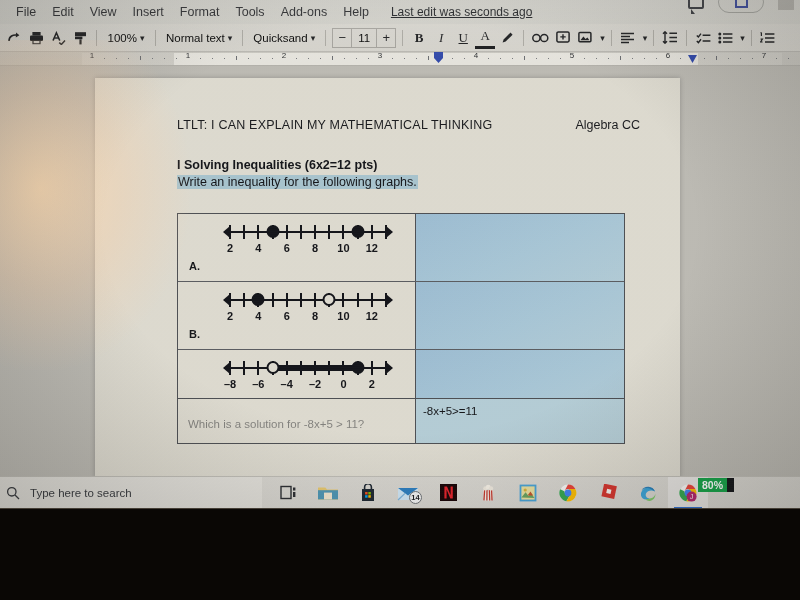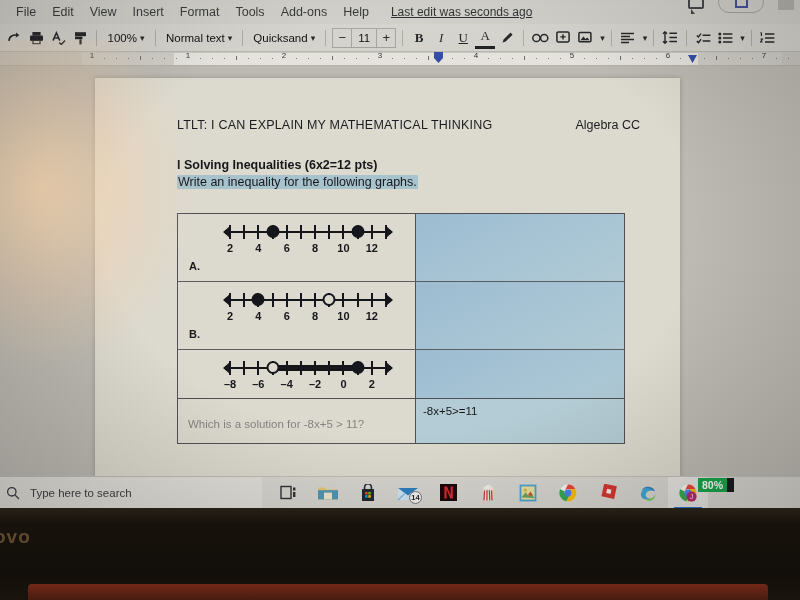--- a/index.html
+++ b/index.html
@@ -777,18 +777,14 @@
       <div class="battery-cap"></div>
     </div>
 
     <div class="noise"></div>
     <div class="glare-left"></div>
     <div class="glare-top"></div>
     <div class="vignette"></div>
   </div>
 
   <div class="bezel-top-edge"></div>
-  <div class="bezel">
-    <div class="brandmark">ovo</div>
-    <div class="keys-glow"></div>
-  </div>
 
 </div>
 
 </body></html>

